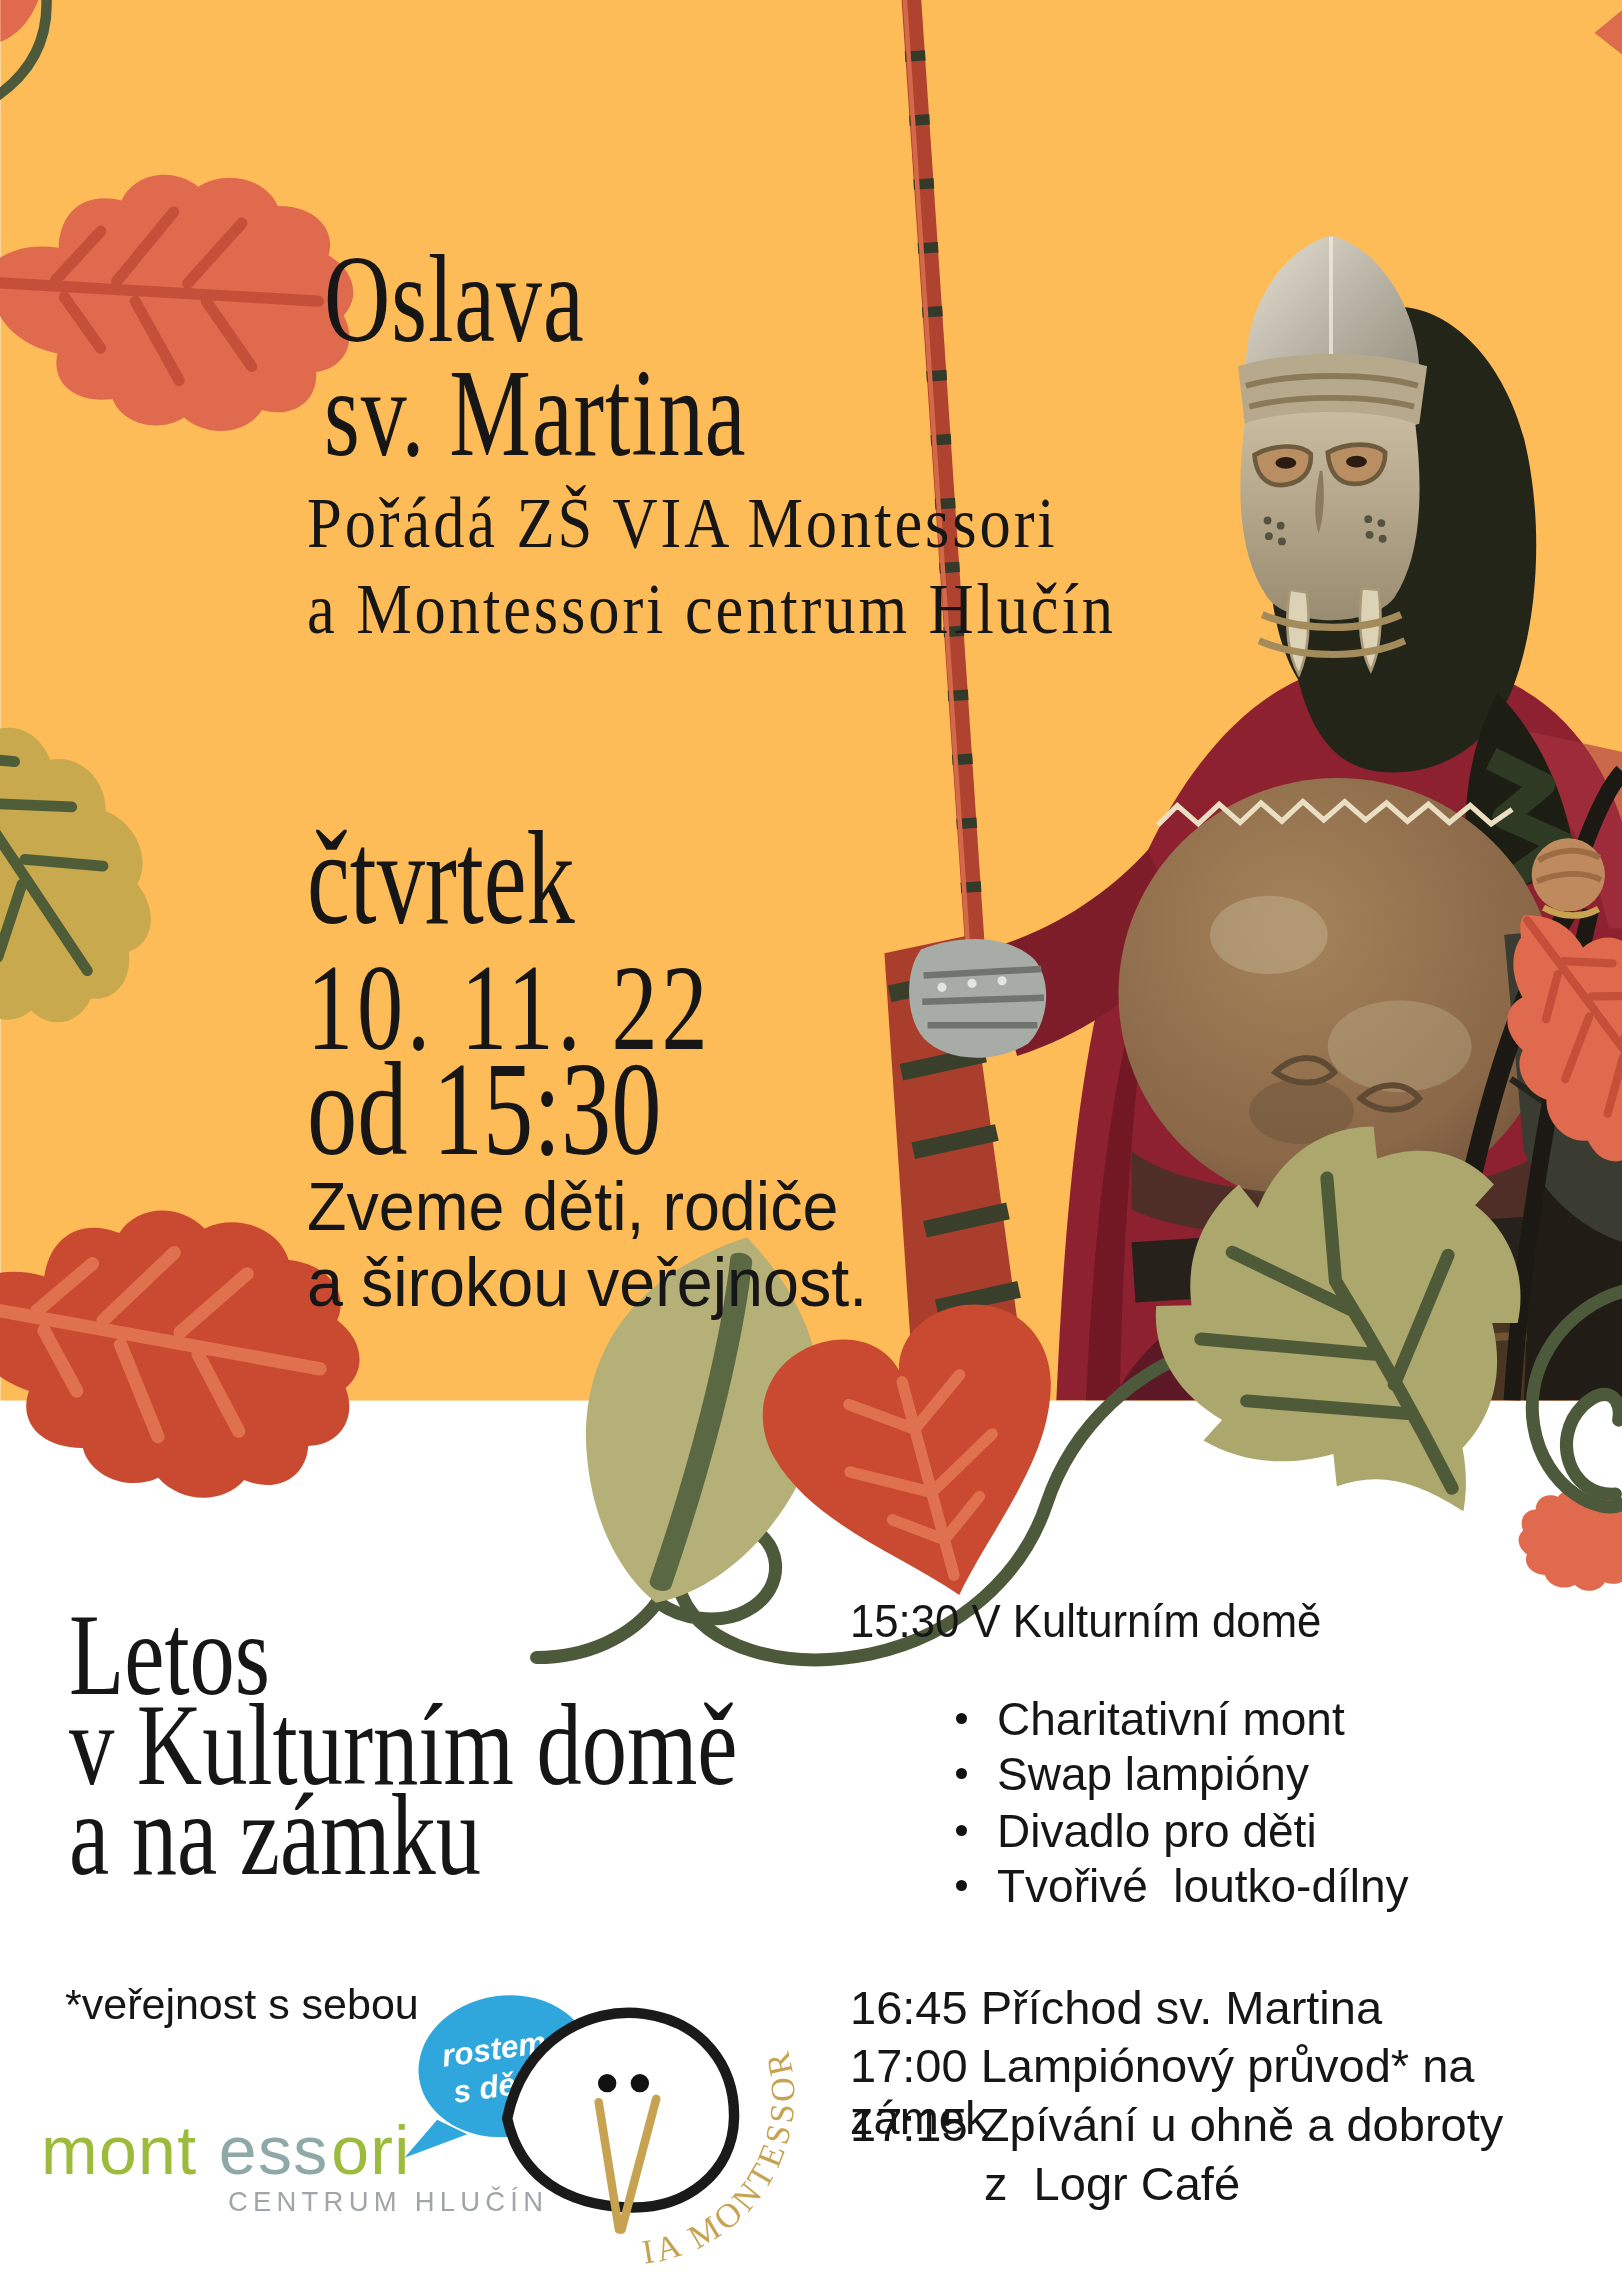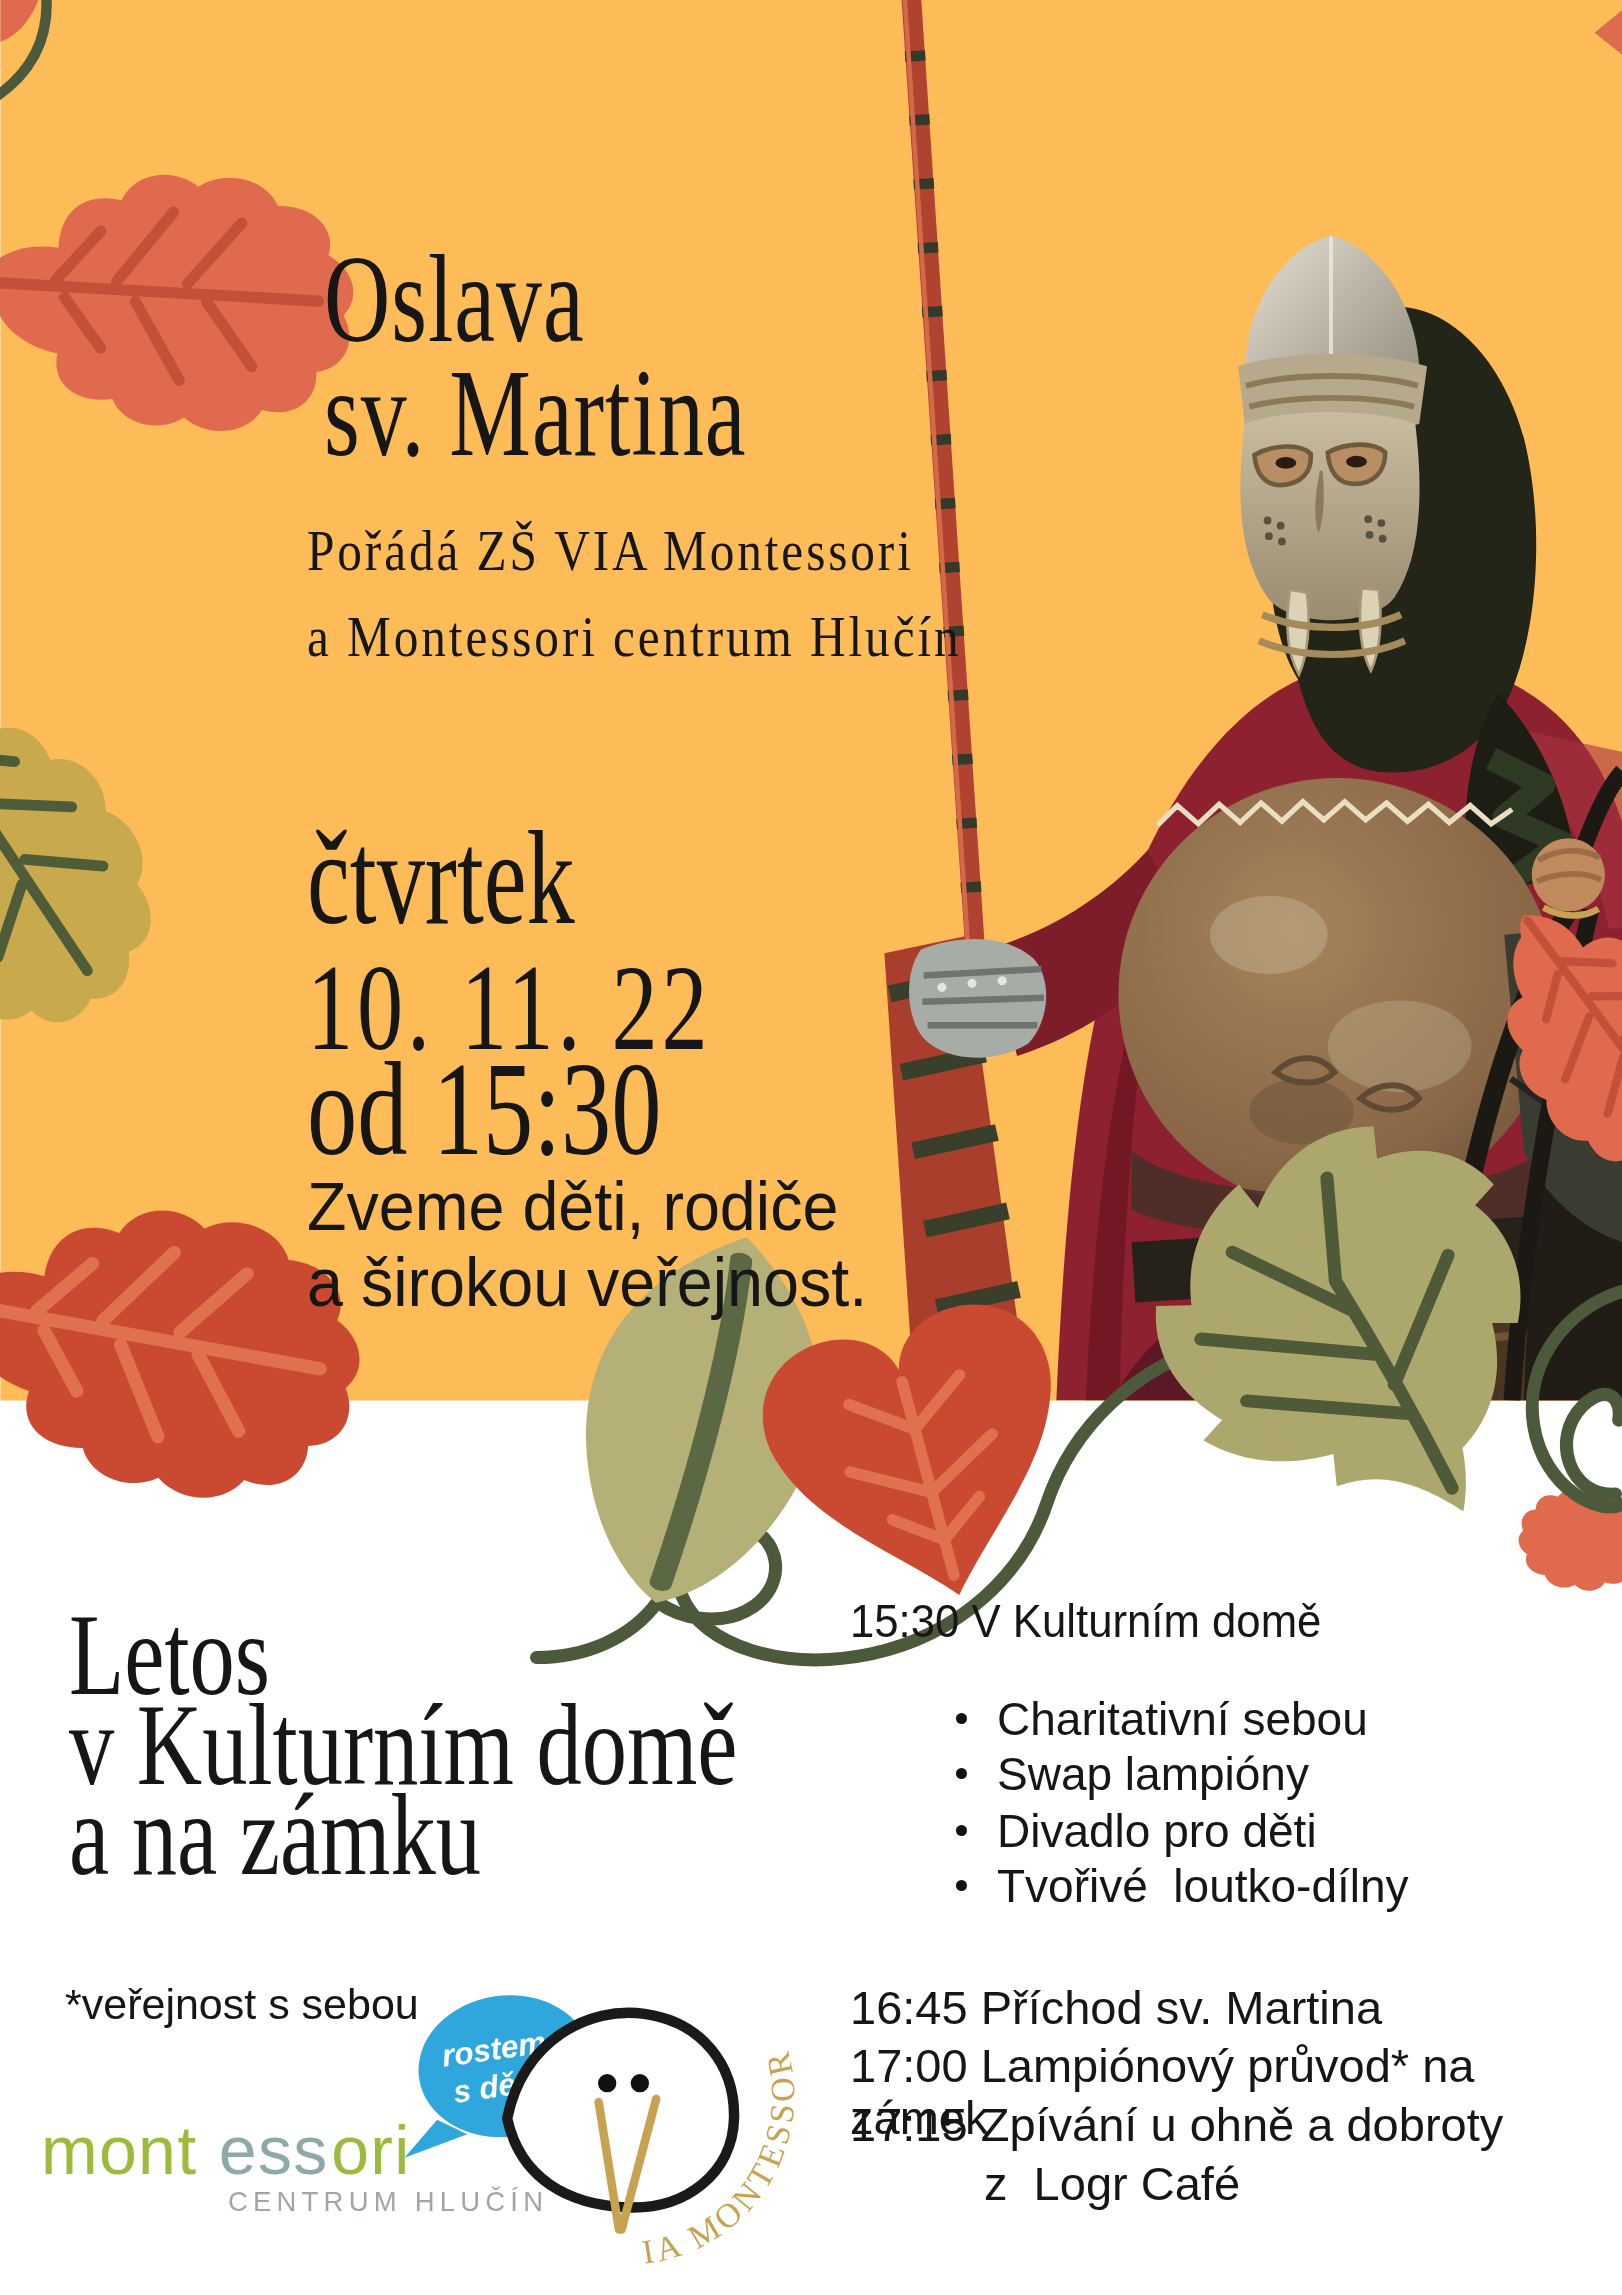--- a/index.html
+++ b/index.html
@@ -10,21 +10,21 @@
     color:#161616;
   }
   .abs{position:absolute;}
   .serif{font-family:"Liberation Serif",serif;}
   .cond{transform-origin:0 0;display:inline-block;white-space:nowrap;}
   .pre{white-space:pre;}
 
   
   #title{left:307px;top:243px;font-size:124px;line-height:114px;letter-spacing:1.3px;margin-left:17px;}
   #title .cond{transform:scaleX(0.74);}
-  #organizer{left:307px;top:508px;font-size:56px;line-height:86px;letter-spacing:3.3px;}
+  #organizer{left:307px;top:480px;font-size:71px;line-height:86px;letter-spacing:3.3px;}
   #organizer .cond{transform:scaleX(0.88);}
   #weekday{left:307px;top:810px;font-size:134px;line-height:137px;}
   #weekday .cond{transform:scaleX(0.72);}
   #date{left:307px;top:927px;font-size:123px;line-height:128px;letter-spacing:5.2px;margin-top:17px;}
   #date .cond{transform:scaleX(0.75);}
   #time{left:307px;top:1041px;font-size:134px;line-height:137px;}
   #time .cond{transform:scaleX(0.75);}
   #invite{left:307px;top:1168px;font-size:68px;line-height:76px;}
   #invite .cond{transform:scaleX(0.95);}
 
@@ -270,21 +270,21 @@
 </div>
 
 <div class="abs" id="footnote">*veřejnost s sebou</div>
 
 <div class="abs" id="prog1-head">
   <span class="cond">15:30 V Kulturním domě</span>
 </div>
 
 <div class="abs bullet-row" id="b1">
   <span class="bullet-dot"></span>
-  <span class="bullet-txt">Charitativní sebou</span>
+  <span class="bullet-txt">Charitativní mont</span>
 </div>
 <div class="abs bullet-row" id="b2">
   <span class="bullet-dot"></span>
   <span class="bullet-txt">Swap lampióny</span>
 </div>
 <div class="abs bullet-row" id="b3">
   <span class="bullet-dot"></span>
   <span class="bullet-txt">Divadlo pro děti</span>
 </div>
 <div class="abs bullet-row" id="b4">

